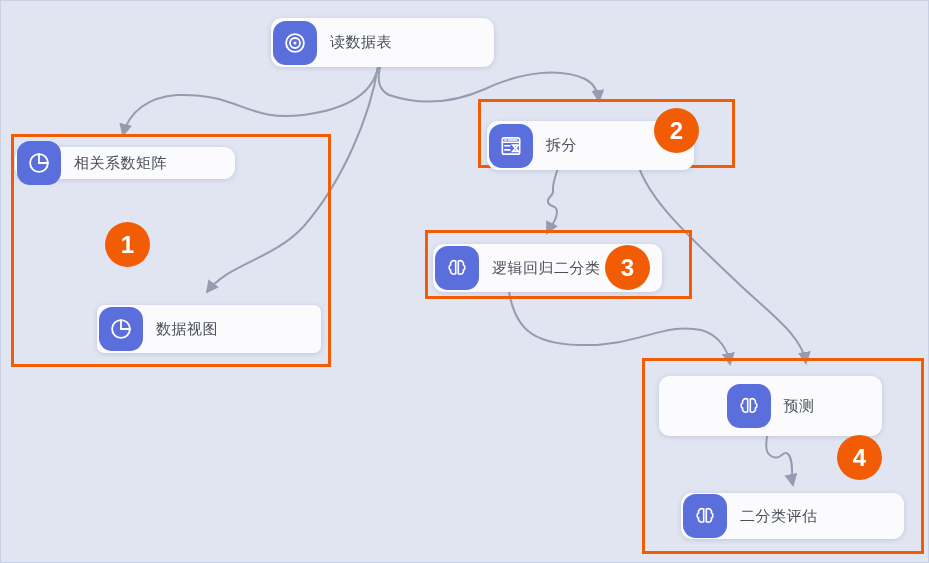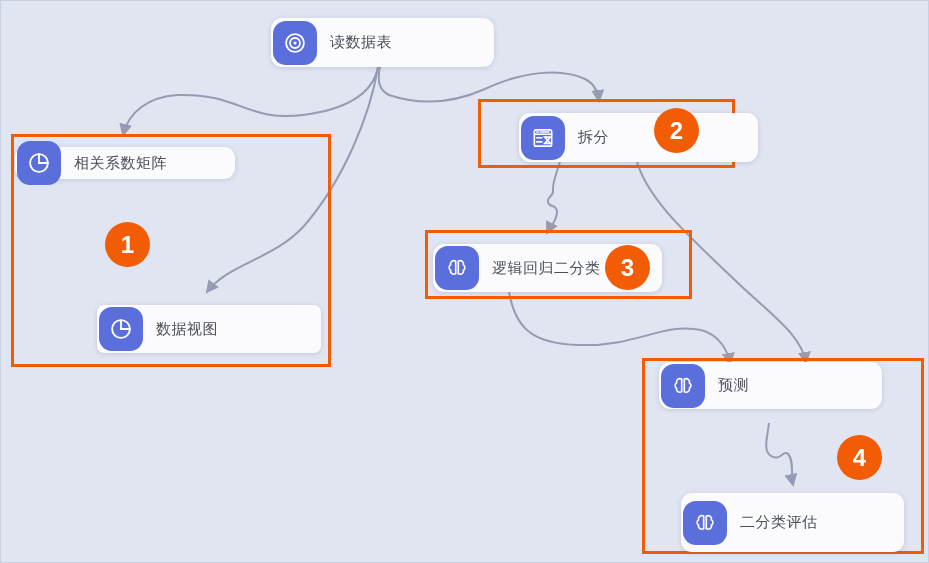--- a/index.html
+++ b/index.html
@@ -129,21 +129,21 @@
         <g stroke="#ffffff" stroke-width="1.7" fill="none" stroke-linecap="round">
           <circle cx="12" cy="12" r="8.2"></circle>
           <path d="M12 12 L12 3.8"></path>
           <path d="M12 12 L20.2 12"></path>
         </g>
       </svg>
     </div>
     <span class="node-label">数据视图</span>
   </div>
 
-  <div class="node" style="left:486px; top:112px; width:239px;margin-left:32px;">
+  <div class="node" style="left:486px; top:120px; width:207px;">
     <div class="icon-box">
       <svg width="26" height="26" viewBox="0 0 24 24">
         <g stroke="#ffffff" stroke-width="1.5" fill="none" stroke-linecap="round">
           <rect x="4" y="4.5" width="16" height="15" rx="1.6"></rect>
           <path d="M4 8.5 L20 8.5"></path>
           <path d="M6.3 6.5 L7.6 6.5"></path>
           <path d="M9.5 6.5 L17.5 6.5"></path>
           <path d="M6.3 11.8 L11 11.8"></path>
           <path d="M6.3 15.6 L11 15.6"></path>
           <path d="M13.6 11.2 L18.8 11.2 L13.6 17 L18.8 17 Z"></path>
@@ -158,33 +158,33 @@
       <svg width="26" height="26" viewBox="0 0 24 24">
         <g stroke="#ffffff" stroke-width="1.5" fill="none" stroke-linejoin="round">
           <path d="M10.8 5.6 C7.6 4.4 5.2 6.8 6.2 9 C4.2 10 4.2 13 6.2 14 C5.2 16.2 7.6 18.6 10.8 17.4 L10.8 5.6 Z"></path>
           <path d="M13.2 5.6 C16.4 4.4 18.8 6.8 17.8 9 C19.8 10 19.8 13 17.8 14 C18.8 16.2 16.4 18.6 13.2 17.4 L13.2 5.6 Z"></path>
         </g>
       </svg>
     </div>
     <span class="node-label">逻辑回归二分类</span>
   </div>
 
-  <div class="node" style="left:658px; top:361px; width:223px; height:47px;">
+  <div class="node" style="left:658px; top:375px; width:223px; height:60px;justify-content:center;">
     <div class="icon-box">
       <svg width="26" height="26" viewBox="0 0 24 24">
         <g stroke="#ffffff" stroke-width="1.5" fill="none" stroke-linejoin="round">
           <path d="M10.8 5.6 C7.6 4.4 5.2 6.8 6.2 9 C4.2 10 4.2 13 6.2 14 C5.2 16.2 7.6 18.6 10.8 17.4 L10.8 5.6 Z"></path>
           <path d="M13.2 5.6 C16.4 4.4 18.8 6.8 17.8 9 C19.8 10 19.8 13 17.8 14 C18.8 16.2 16.4 18.6 13.2 17.4 L13.2 5.6 Z"></path>
         </g>
       </svg>
     </div>
     <span class="node-label">预测</span>
   </div>
 
-  <div class="node" style="left:680px; top:492px; width:223px; height:59px;">
+  <div class="node" style="left:680px; top:492px; width:223px; height:46px;">
     <div class="icon-box">
       <svg width="26" height="26" viewBox="0 0 24 24">
         <g stroke="#ffffff" stroke-width="1.5" fill="none" stroke-linejoin="round">
           <path d="M10.8 5.6 C7.6 4.4 5.2 6.8 6.2 9 C4.2 10 4.2 13 6.2 14 C5.2 16.2 7.6 18.6 10.8 17.4 L10.8 5.6 Z"></path>
           <path d="M13.2 5.6 C16.4 4.4 18.8 6.8 17.8 9 C19.8 10 19.8 13 17.8 14 C18.8 16.2 16.4 18.6 13.2 17.4 L13.2 5.6 Z"></path>
         </g>
       </svg>
     </div>
     <span class="node-label">二分类评估</span>
   </div>

